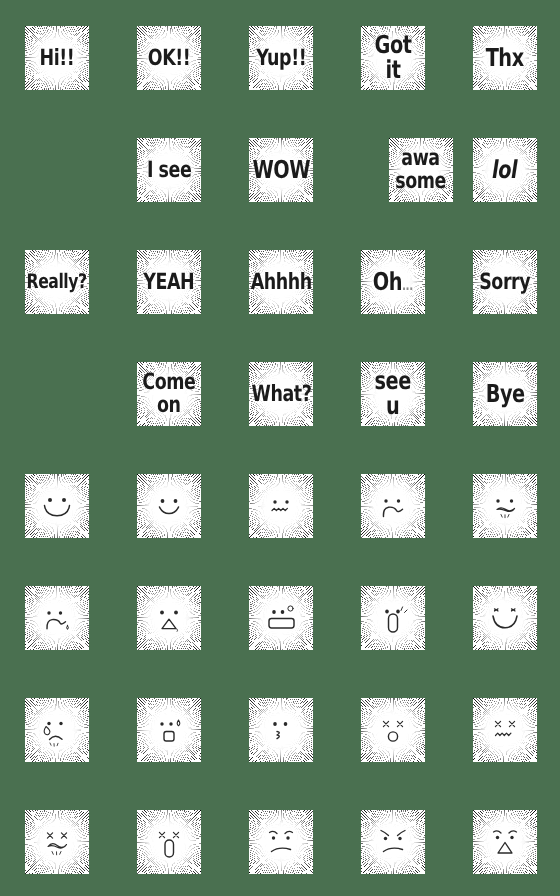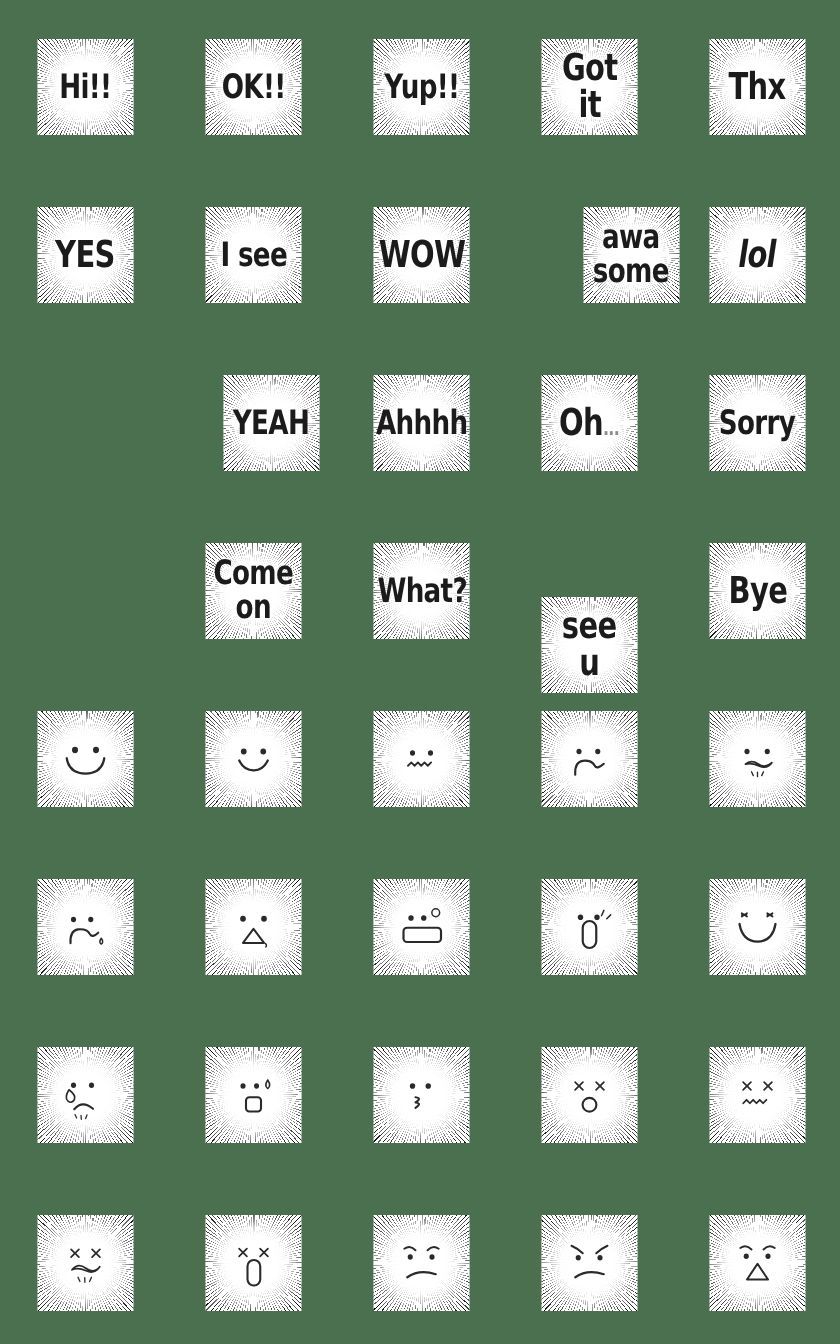--- a/index.html
+++ b/index.html
@@ -146,29 +146,20 @@
     </div>
     <div class="sticker-cell" style="left: 473px; top: 26px;">
       <div class="burst">
         <div class="rays" style="transform: rotate(3deg);"></div>
         <div class="glow"></div>
       </div>
       <div class="sticker-content">
         <div class="sticker-text len1">Thx</div>
       </div>
     </div>
-    <div class="sticker-cell" style="left: 25px; top: 138px;">
-      <div class="burst">
-        <div class="rays" style="transform: rotate(7deg);"></div>
-        <div class="glow"></div>
-      </div>
-      <div class="sticker-content">
-        <div class="sticker-text len1">YES</div>
-      </div>
-    </div>
     <div class="sticker-cell" style="left: 137px; top: 138px;">
       <div class="burst">
         <div class="rays" style="transform: rotate(11deg);"></div>
         <div class="glow"></div>
       </div>
       <div class="sticker-content">
         <div class="sticker-text len2">I see</div>
       </div>
     </div>
     <div class="sticker-cell" style="left: 249px; top: 138px;">
@@ -192,21 +183,30 @@
     </div>
     <div class="sticker-cell" style="left: 473px; top: 138px; font-style: italic;">
       <div class="burst">
         <div class="rays" style="transform: rotate(10deg);"></div>
         <div class="glow"></div>
       </div>
       <div class="sticker-content">
         <div class="sticker-text len1">lol</div>
       </div>
     </div>
-    <div class="sticker-cell" style="left: 149px; top: 250px;">
+    <div class="sticker-cell" style="left: 25px; top: 250px;">
+      <div class="burst">
+        <div class="rays" style="transform: rotate(1deg);"></div>
+        <div class="glow"></div>
+      </div>
+      <div class="sticker-content">
+        <div class="sticker-text len3">Really?</div>
+      </div>
+    </div>
+    <div class="sticker-cell" style="left: 137px; top: 250px;">
       <div class="burst">
         <div class="rays" style="transform: rotate(5deg);"></div>
         <div class="glow"></div>
       </div>
       <div class="sticker-content">
         <div class="sticker-text len2">YEAH</div>
       </div>
     </div>
     <div class="sticker-cell" style="left: 249px; top: 250px;">
       <div class="burst">
@@ -247,21 +247,21 @@
     </div>
     <div class="sticker-cell" style="left: 249px; top: 362px;">
       <div class="burst">
         <div class="rays" style="transform: rotate(3deg);"></div>
         <div class="glow"></div>
       </div>
       <div class="sticker-content">
         <div class="sticker-text len2">What?</div>
       </div>
     </div>
-    <div class="sticker-cell" style="left: 361px; top: 362px; margin-top: 36px;">
+    <div class="sticker-cell" style="left: 361px; top: 362px;">
       <div class="burst">
         <div class="rays" style="transform: rotate(7deg);"></div>
         <div class="glow"></div>
       </div>
       <div class="sticker-content">
         <div class="sticker-text len1">see
 u</div>
       </div>
     </div>
     <div class="sticker-cell" style="left: 473px; top: 362px;">

